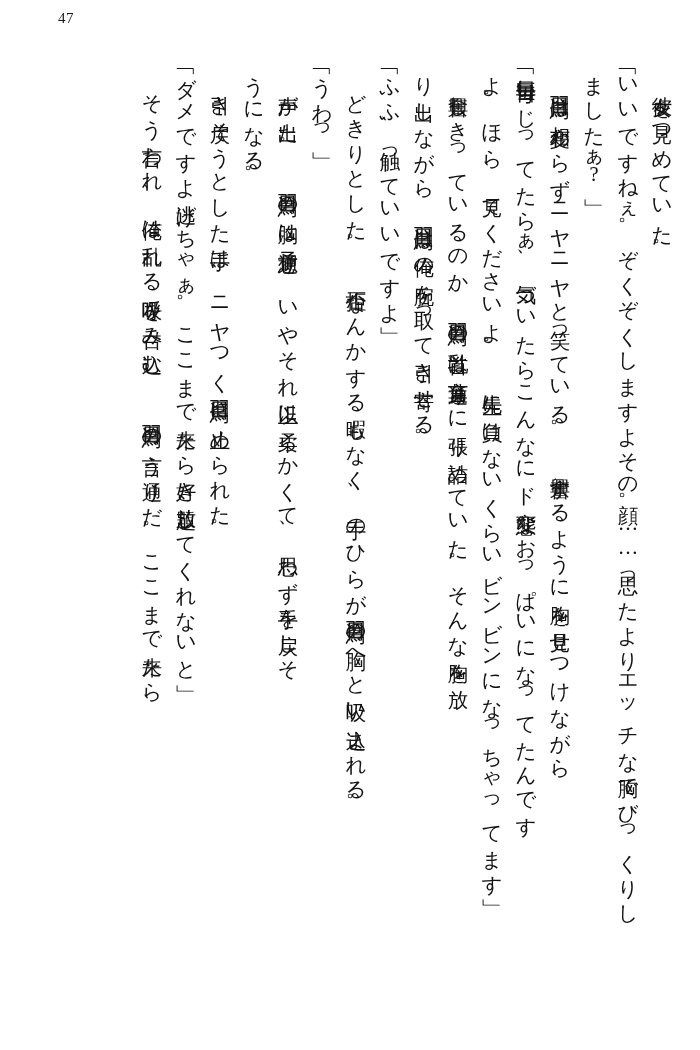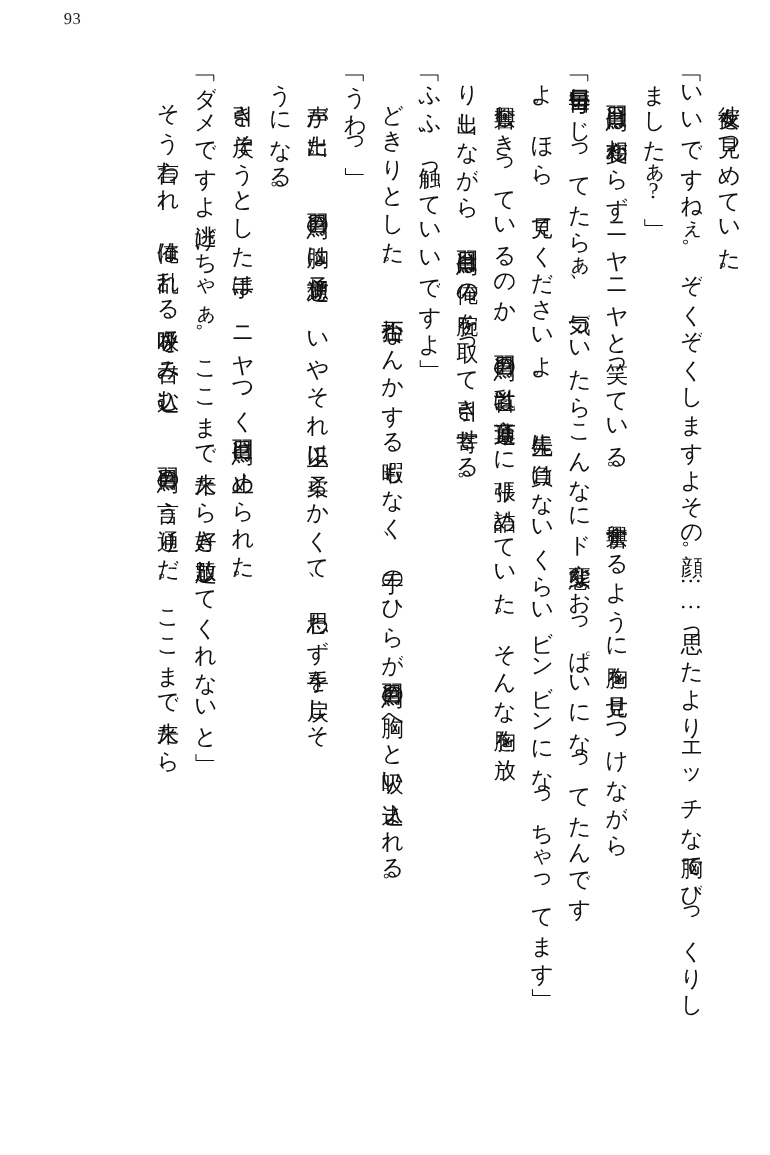--- a/index.html
+++ b/index.html
@@ -59,21 +59,21 @@
     overflow: hidden;
   }
   .col.indent {
     padding-top: 18px;
   }
 </style>
 </head>
 <body>
 
 <div class="page">
-  <div class="page-number">93</div>
+  <div class="page-number">47</div>
   <div class="text-body">
     <div class="col indent">彼女を見つめていた。</div>
     <div class="col">「いいですねぇ。ぞくぞくしますよその顔。……思ったよりエッチな胸でびっくりし</div>
     <div class="col">ましたぁ?」</div>
     <div class="col indent">羽目鳥は相変わらずニヤニヤと笑っている。　興奮するように胸を見せつけながら、</div>
     <div class="col">「毎日毎日いじってたらぁ、気づいたらこんなにド変態なおっぱいになってたんです</div>
     <div class="col">よ。ほら、見てくださいよ。　先生に負けないくらいビンビンになっちゃってます」</div>
     <div class="col indent">興奮しきっているのか、羽目鳥の乳首は言葉通りに張り詰めていた。そんな胸を放</div>
     <div class="col">り出しながら、羽目鳥は俺の腕を取って引き寄せる。</div>
     <div class="col">「ふふ、触っていいですよ」</div>

